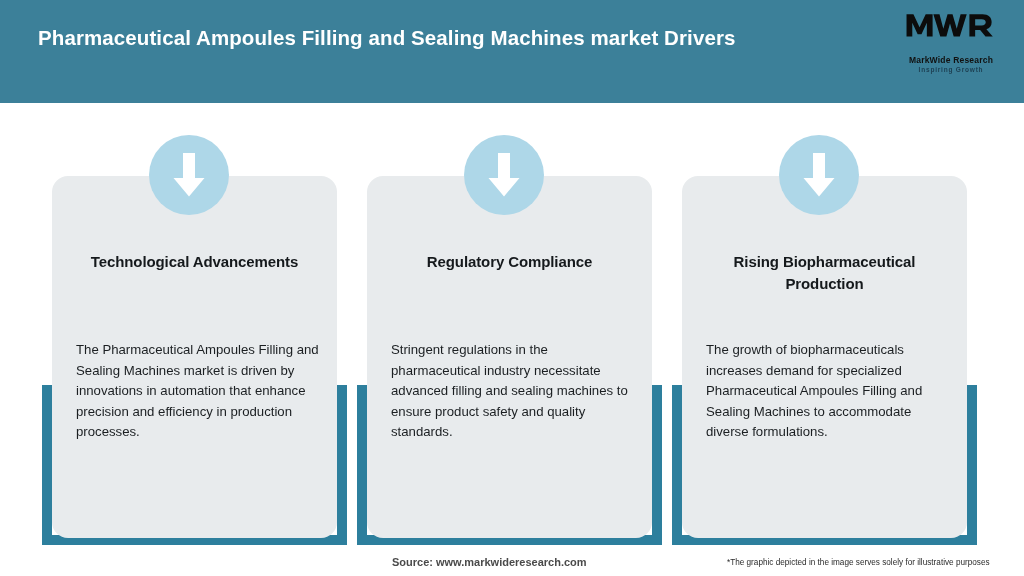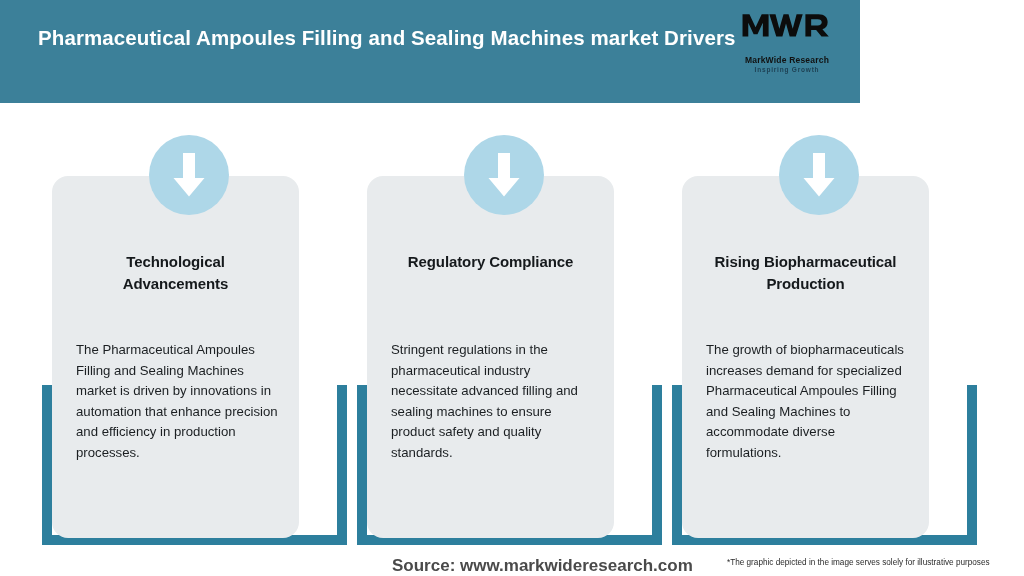--- a/index.html
+++ b/index.html
@@ -5,21 +5,21 @@
   html,body{margin:0;padding:0;}
   body{
     width:1024px;height:576px;
     background:#ffffff;
     font-family:"Liberation Sans", sans-serif;
     overflow:hidden;
     position:relative;
   }
   
   .header{
-    position:absolute;left:0;top:0;width:860px;height:103px;
+    position:absolute;left:0;top:0;width:1024px;height:103px;
     background:#3c8099;
   }
   .header-title{
     position:absolute;left:38px;top:26px;
     font-size:20.5px;font-weight:bold;color:#ffffff;
     letter-spacing:.1px;white-space:nowrap;
   }
   
   .logo{
     position:absolute;right:18px;top:10px;
@@ -50,21 +50,21 @@
   
   .frame{
     position:absolute;left:12px;top:282px;width:305px;height:160px;
     border-left:10px solid #2d7f9d;
     border-right:10px solid #2d7f9d;
     border-bottom:10px solid #2d7f9d;
     box-sizing:border-box;
   }
   
   .card{
-    position:absolute;left:22px;top:73px;width:247px;height:362px;
+    position:absolute;left:22px;top:73px;width:285px;height:362px;
     background:#e8ebed;border-radius:16px;
     box-sizing:border-box;
   }
   
   .circle{
     position:absolute;left:50%;top:32px;margin-left:-40px;
     width:80px;height:80px;border-radius:50%;
     background:#aed7e8;
     display:flex;align-items:center;justify-content:center;
   }
@@ -76,21 +76,21 @@
     line-height:22px;letter-spacing:-.1px;
   }
   .card-body{
     position:absolute;left:24px;right:18px;top:164px;
     font-size:13.2px;color:#1b1f22;line-height:20.5px;
     text-align:left;
   }
   
   .source{
     position:absolute;left:392px;top:556px;
-    font-size:17px;font-weight:bold;color:#4a4a4a;
+    font-size:11px;font-weight:bold;color:#4a4a4a;
     white-space:nowrap;
   }
   .disclaimer{
     position:absolute;left:727px;top:558px;
     font-size:8.2px;color:#2b2b2b;white-space:nowrap;
   }
 </style>
 </head>
 <body>
 

